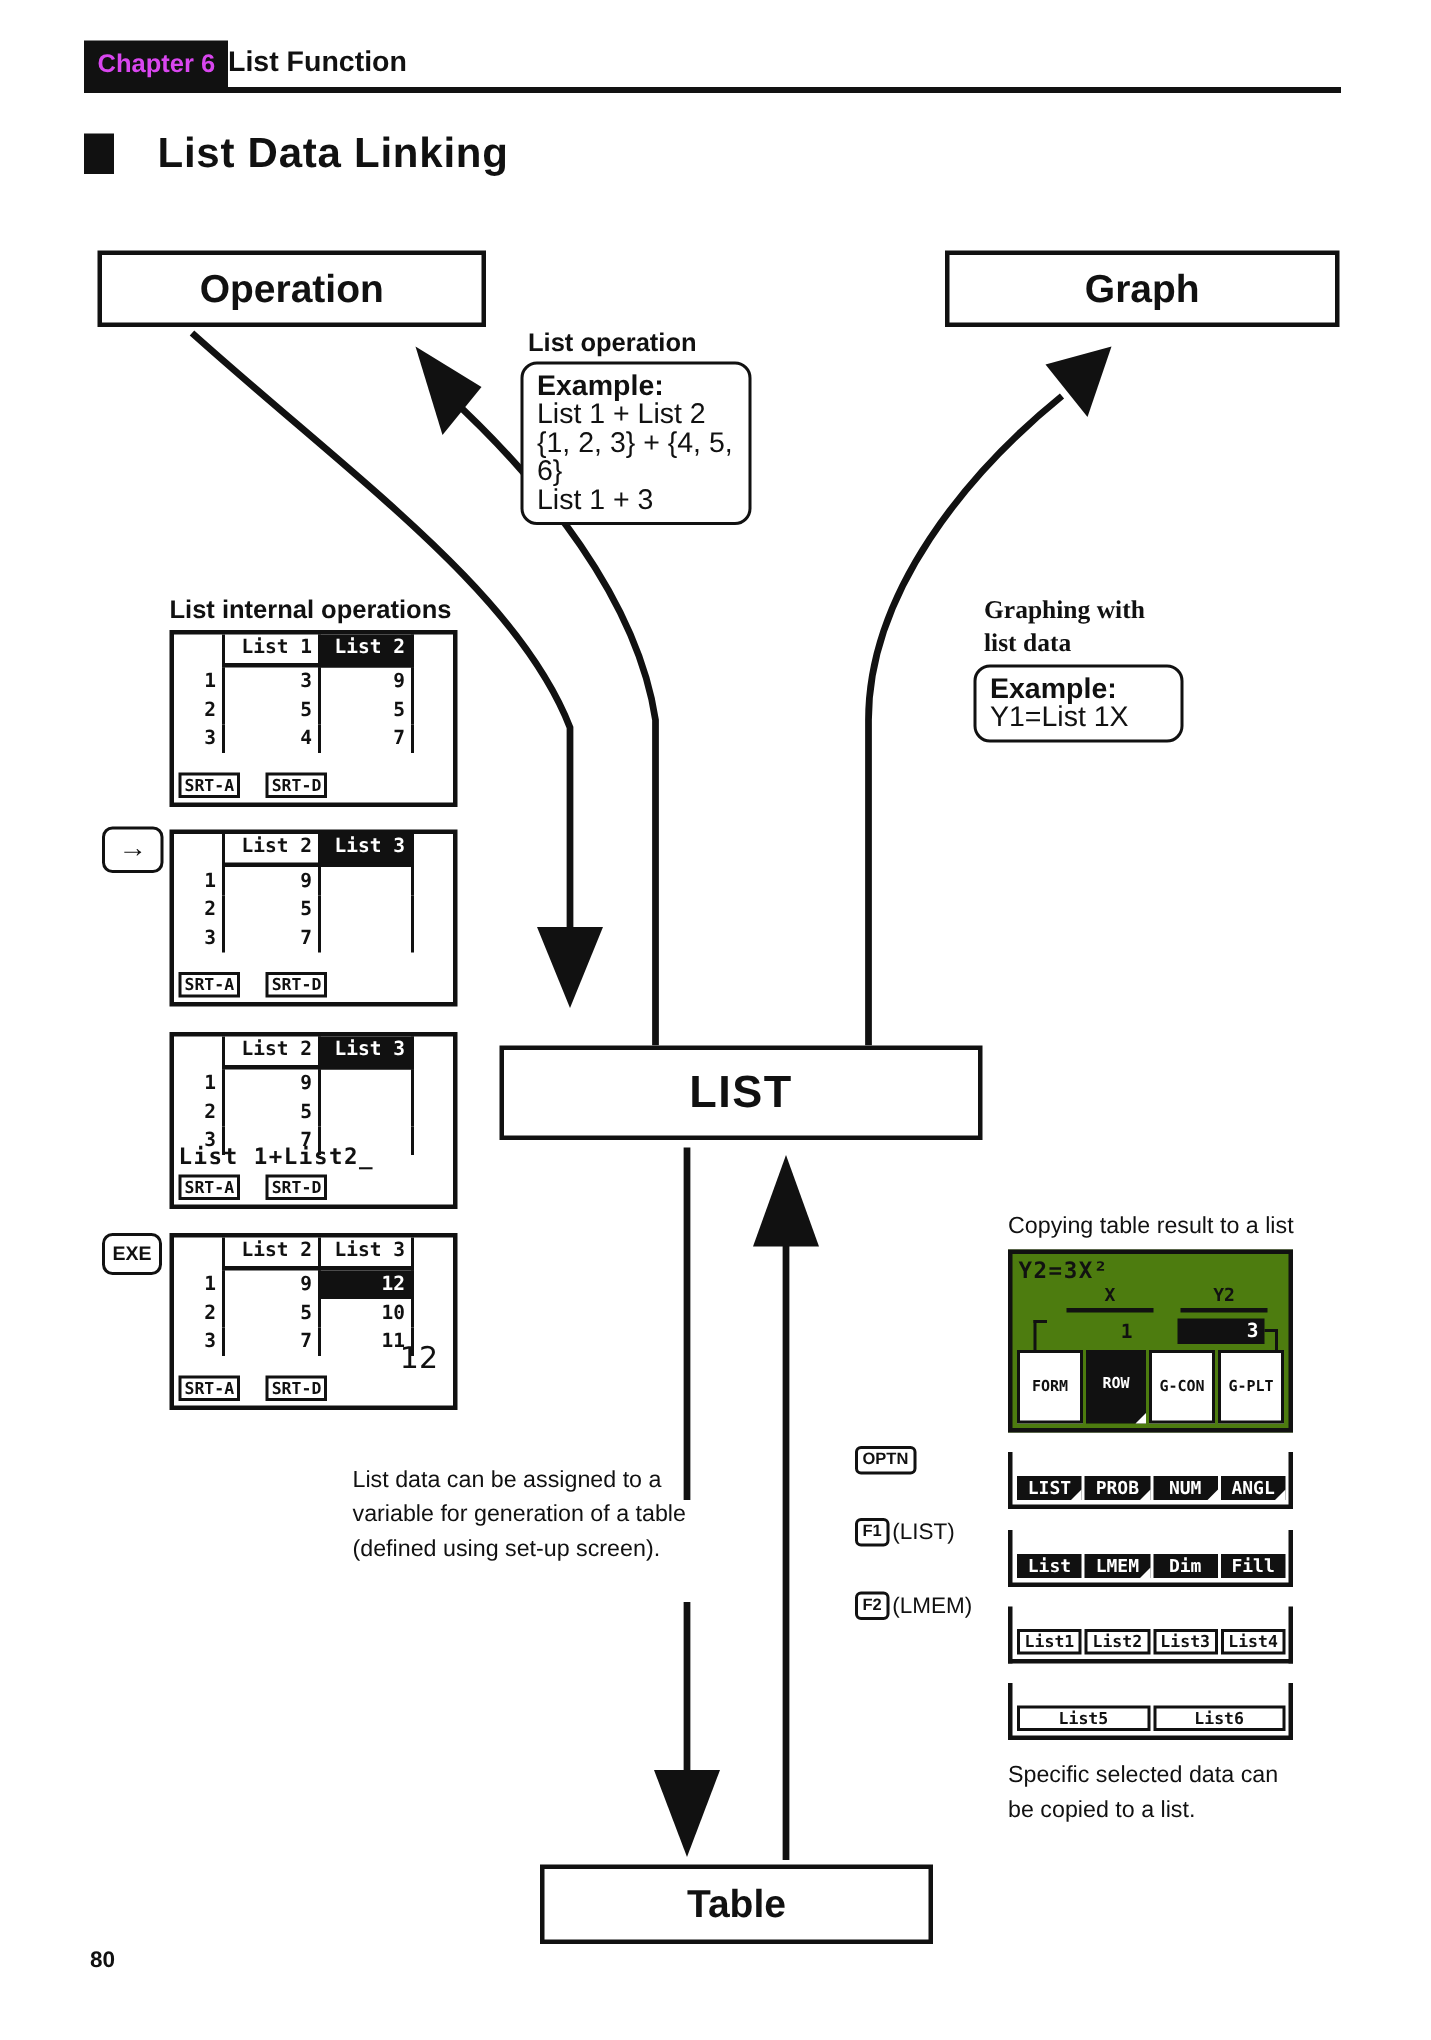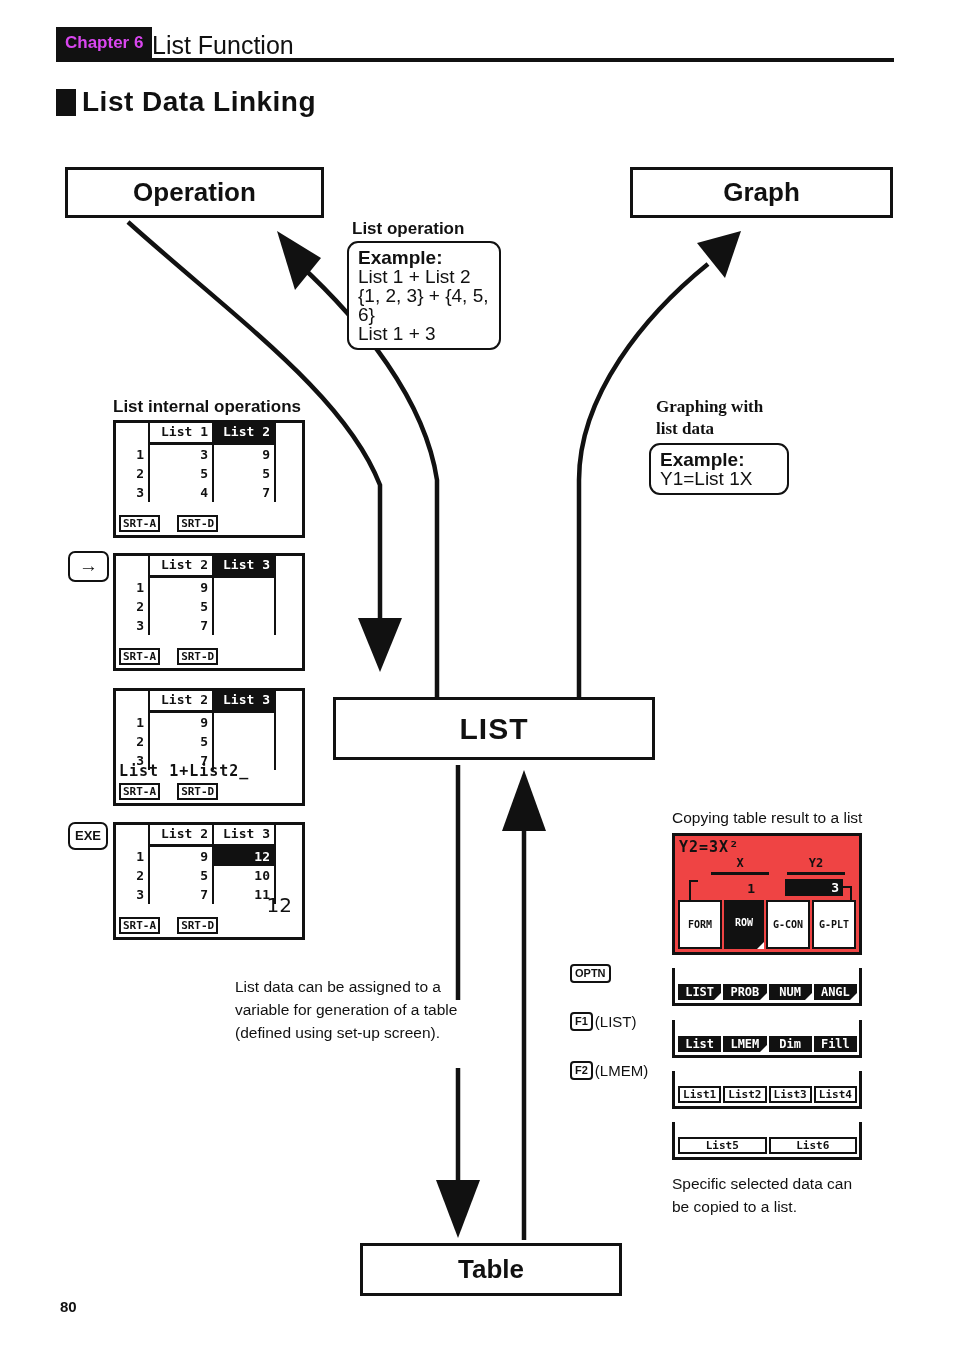--- a/index.html
+++ b/index.html
@@ -1,23 +1,23 @@
 <!DOCTYPE html>
 <html><head>
 <meta charset="utf-8">
 <style>
   html,body{margin:0;padding:0;background:#fff;}
   .page{position:relative;width:954px;height:1360px;background:#fff;overflow:hidden;
         font-family:"Liberation Sans",sans-serif;color:#111;}
   
   .chapter-tag{position:absolute;left:56px;top:27px;background:#111;color:#d946ef;
     font-weight:bold;font-size:17px;line-height:31px;padding:0 9px;}
-  .chapter-title{position:absolute;left:152px;top:31px;font-weight:normal;font-size:25px;}
+  .chapter-title{position:absolute;left:152px;top:31px;font-weight:bold;font-size:19px;}
   .header-rule{position:absolute;left:56px;top:58px;width:838px;height:4px;background:#111;}
-  .section-heading{position:absolute;left:56px;top:86px;display:flex;align-items:center;gap:6px;}
+  .section-heading{position:absolute;left:56px;top:86px;display:flex;align-items:center;gap:29px;}
   .section-heading .sq{width:20px;height:27px;background:#111;display:inline-block;}
   .section-heading .txt{font-weight:bold;font-size:28px;letter-spacing:0.5px;}
   
   svg.flow{position:absolute;left:0;top:0;}
   
   .node{position:absolute;border:3.5px solid #111;background:#fff;display:flex;
         align-items:center;justify-content:center;font-weight:bold;box-sizing:border-box;}
   #node-operation{left:65px;top:167px;width:259px;height:51px;font-size:26px;}
   #node-graph{left:630px;top:167px;width:263px;height:51px;font-size:26px;}
   #node-list{left:333px;top:697px;width:322px;height:63px;font-size:30px;letter-spacing:1px;}
@@ -64,21 +64,21 @@
   .menubar{position:absolute;width:190px;height:38px;border-left:3px solid #111;
            border-right:3px solid #111;border-bottom:3.5px solid #111;box-sizing:border-box;
            display:flex;align-items:flex-end;padding:0 2px 3px 3px;gap:2px;background:#fff;}
   .menubar .mi{flex:1 1 0;text-align:center;}
   #menubar-0{left:672px;top:968px;}
   #menubar-1{left:672px;top:1020px;}
   #menubar-2{left:672px;top:1071px;}
   #menubar-3{left:672px;top:1122px;}
   
   .lcd2{position:absolute;left:672px;top:833px;width:190px;height:122px;border:3px solid #111;
-        background:#ef4444;box-sizing:border-box;font-family:"DejaVu Sans Mono",monospace;
+        background:#4d7c0f;box-sizing:border-box;font-family:"DejaVu Sans Mono",monospace;
         font-weight:bold;color:#111;}
   .t-formula{position:absolute;left:4px;top:2px;font-size:15px;letter-spacing:1px;}
   .t-collabel{position:absolute;top:20px;width:58px;text-align:center;font-size:12px;}
   .t-xlabel{left:36px;} .t-ylabel{left:112px;}
   .t-bar{position:absolute;top:36px;height:3px;background:#111;width:58px;}
   .t-xbar{left:36px;} .t-ybar{left:112px;}
   .t-lbracket{position:absolute;left:14px;top:44px;width:7px;height:42px;
               border-left:2.5px solid #111;border-top:2.5px solid #111;border-bottom:2.5px solid #111;}
   .t-rbracket{position:absolute;left:168px;top:50px;width:7px;height:42px;
               border-right:2.5px solid #111;border-top:2.5px solid #111;border-bottom:2.5px solid #111;}

